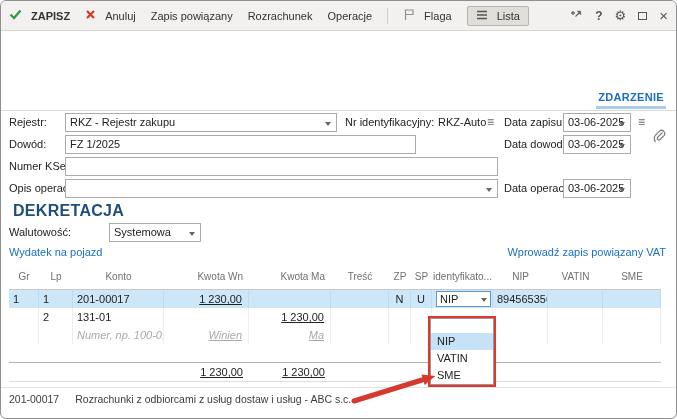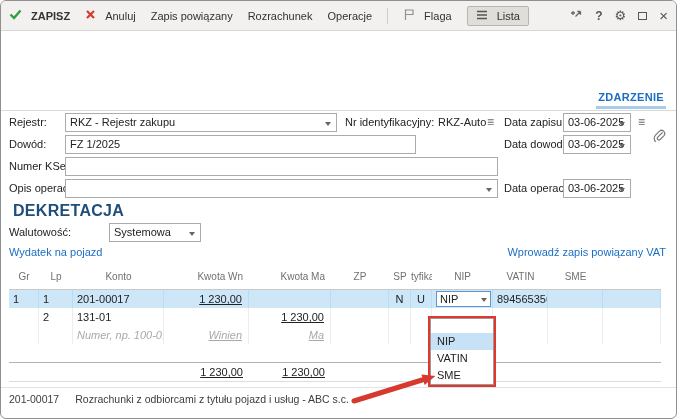--- a/index.html
+++ b/index.html
@@ -200,20 +200,21 @@
   <div class="blue-link" style="left:8px; top:245px;">Wydatek na pojazd</div>
   <div class="blue-link" style="right:10px; top:245px;">Wprowadź zapis powiązany VAT</div>
 
   <div class="table">
     <div class="trow thead">
       <div class="th">Gr</div>
       <div class="th">Lp</div>
       <div class="th">Konto</div>
       <div class="th num">Kwota Wn</div>
       <div class="th num">Kwota Ma</div>
+      <div class="th">Treść</div>
       <div class="th">ZP</div>
       <div class="th">SP</div>
       <div class="th">Typ identyfikato...</div>
       <div class="th">NIP</div>
       <div class="th">VATIN</div>
       <div class="th">SME</div>
     </div>
 
     <div class="trow r sel">
       <div class="td">1</div>
@@ -290,16 +291,16 @@
     <div class="opt">SME</div>
   </div>
 
   <svg class="annot-arrow" viewBox="0 0 100 48">
     <line x1="8" y1="38" x2="76" y2="17" stroke="#d63a2e" stroke-width="5" stroke-linecap="round"></line>
     <polygon points="89.4,12.9 78.6,22 75.4,11.4" fill="#d63a2e"></polygon>
   </svg>
 
   <div class="statusbar">
     <span>201-00017</span>
-    <span>Rozrachunki z odbiorcami z tytułu pojazd i usług - ABC s.c.</span>
+    <span>Rozrachunki z odbiorcami z usług dostaw i usług - ABC s.c.</span>
   </div>
 
 </div>
 
 </body></html>

